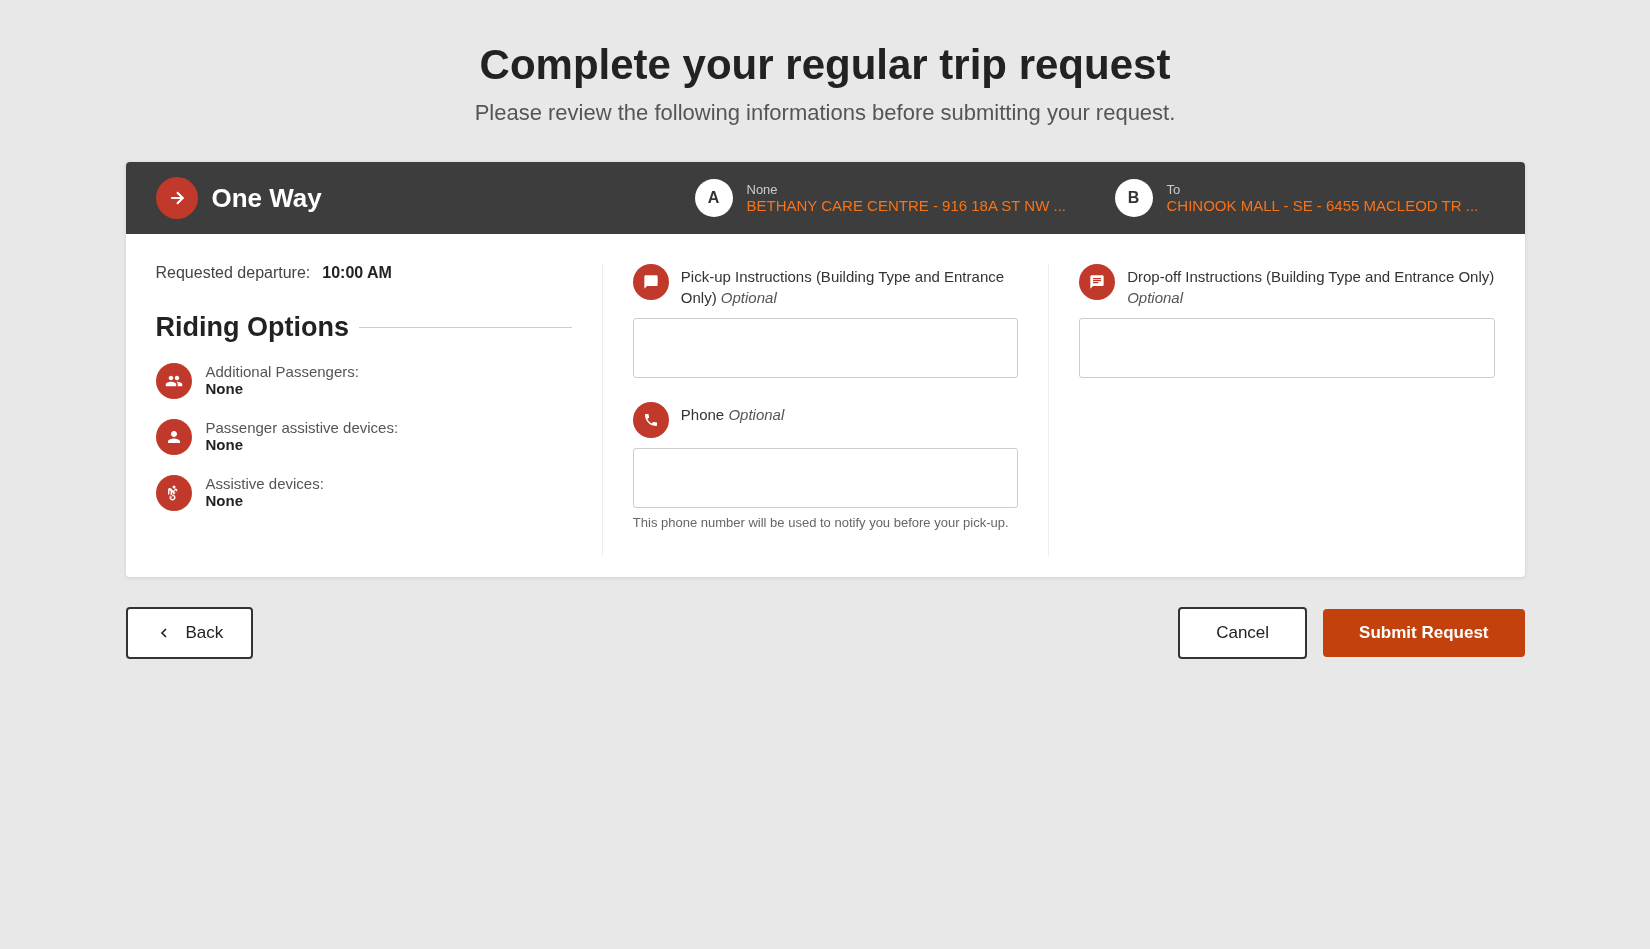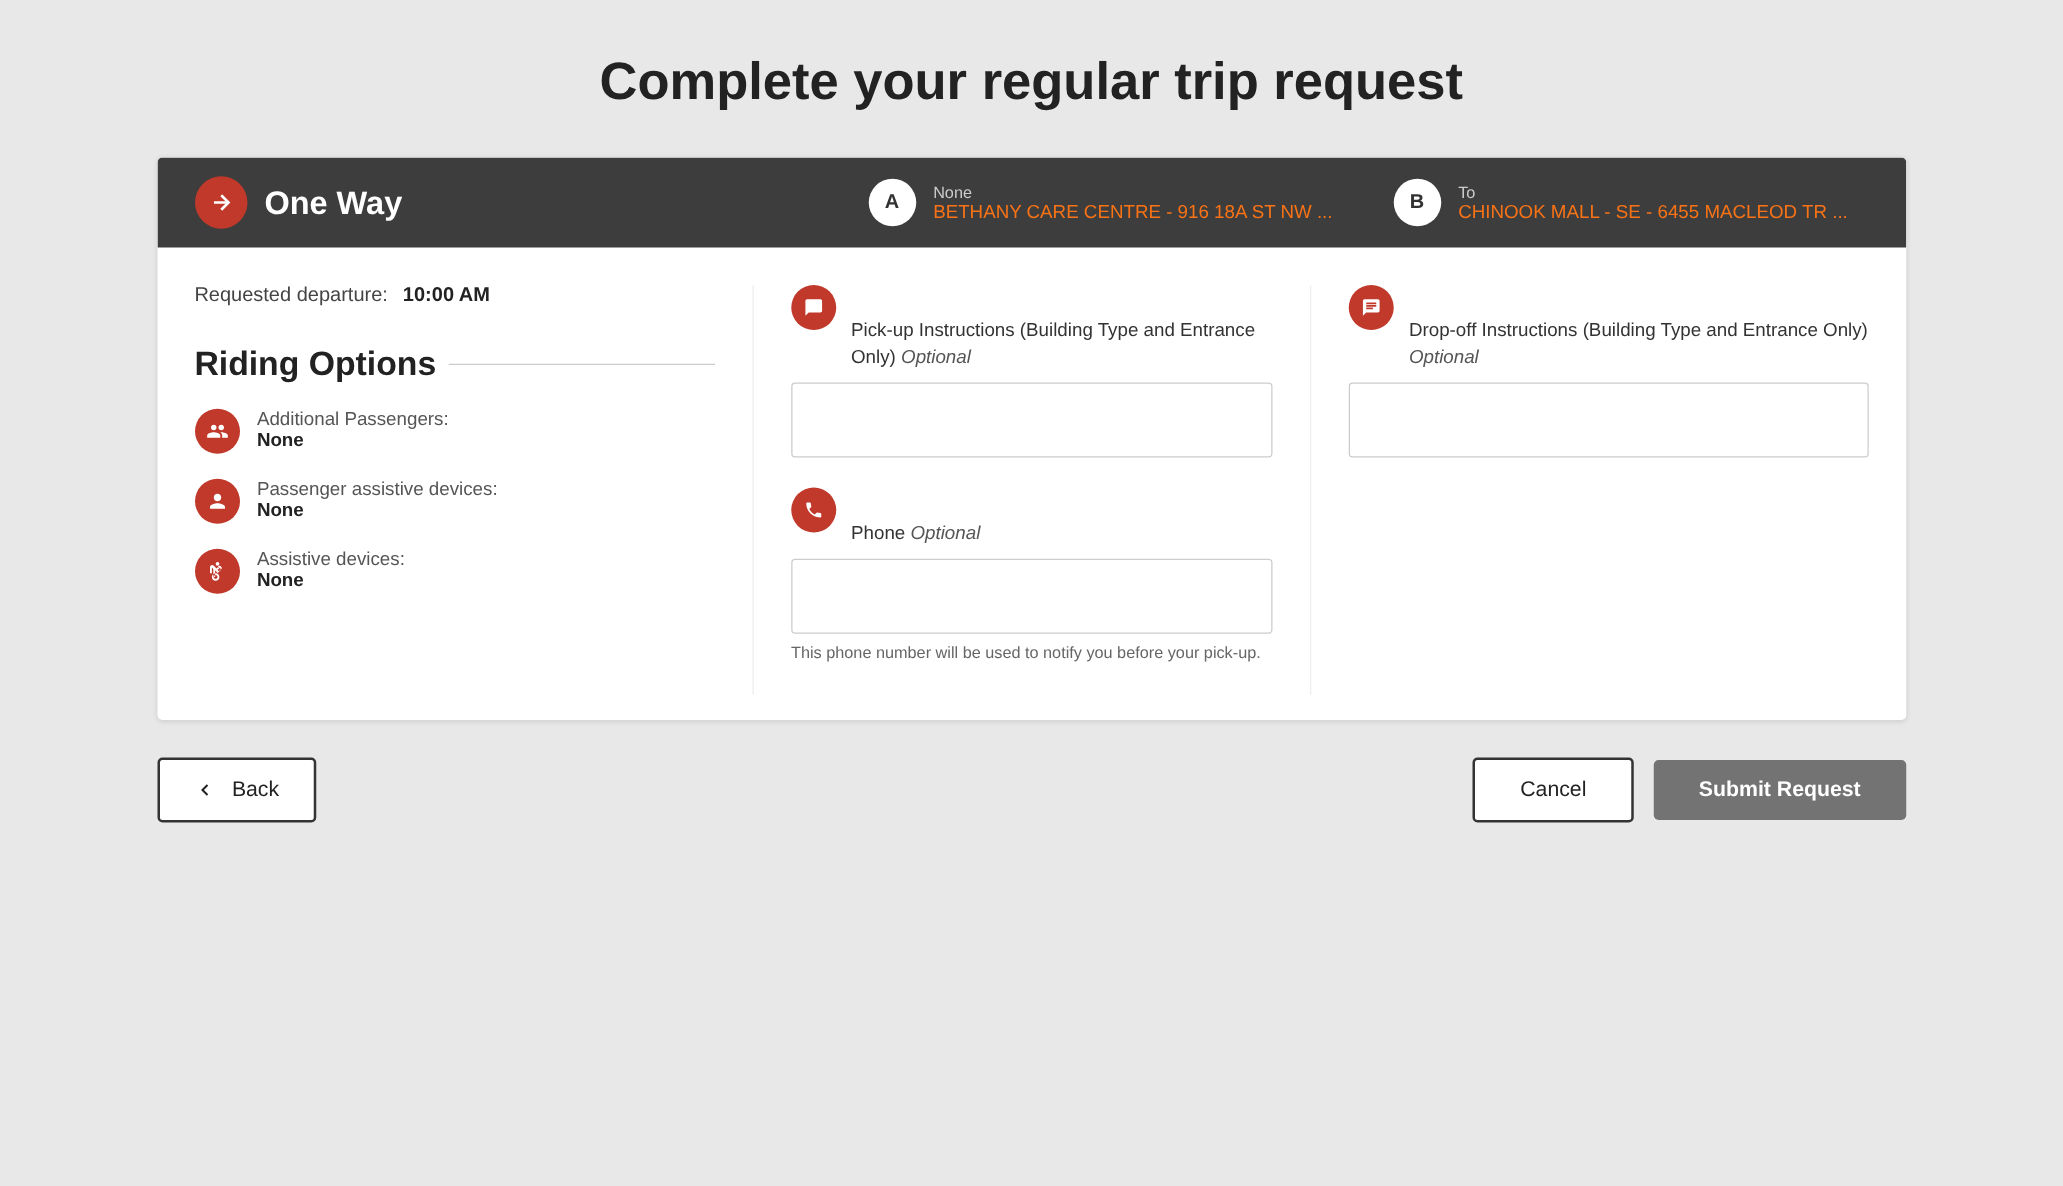--- a/index.html
+++ b/index.html
@@ -244,21 +244,20 @@
       color: white;
       font-size: 15px;
       flex-shrink: 0;
     }
 
     .field-label {
       font-size: 15px;
       color: #333;
       line-height: 1.4;
       padding-top: 2px;
-      margin-top: 24px;
     }
 
     .field-label em {
       font-style: italic;
       color: #555;
     }
 
     .field-input {
       width: 100%;
       height: 60px;
@@ -316,35 +315,36 @@
       border-radius: 4px;
       font-size: 17px;
       font-weight: 500;
       color: #222;
       cursor: pointer;
     }
 
     .submit-button {
       padding: 14px 36px;
       border: none;
-      background: #737373;
+      background: #c2410c;
       border-radius: 4px;
       font-size: 17px;
       font-weight: 700;
       color: #fff;
       cursor: pointer;
     }
   </style>
 </head>
 <body>
 
 <div class="page-wrapper">
 
   <div class="page-header">
     <h1 class="page-title">Complete your regular trip request</h1>
+    <p class="page-subtitle">Please review the following informations before submitting your request.</p>
   </div>
 
   <div class="card">
 
     <div class="trip-header-bar">
       <div class="trip-type">
         <div class="trip-type-icon">
           <svg width="20" height="20" viewBox="0 0 24 24" fill="none" stroke="white" stroke-width="2.5">
             <line x1="5" y1="12" x2="19" y2="12"></line>
             <polyline points="12 5 19 12 12 19"></polyline>

